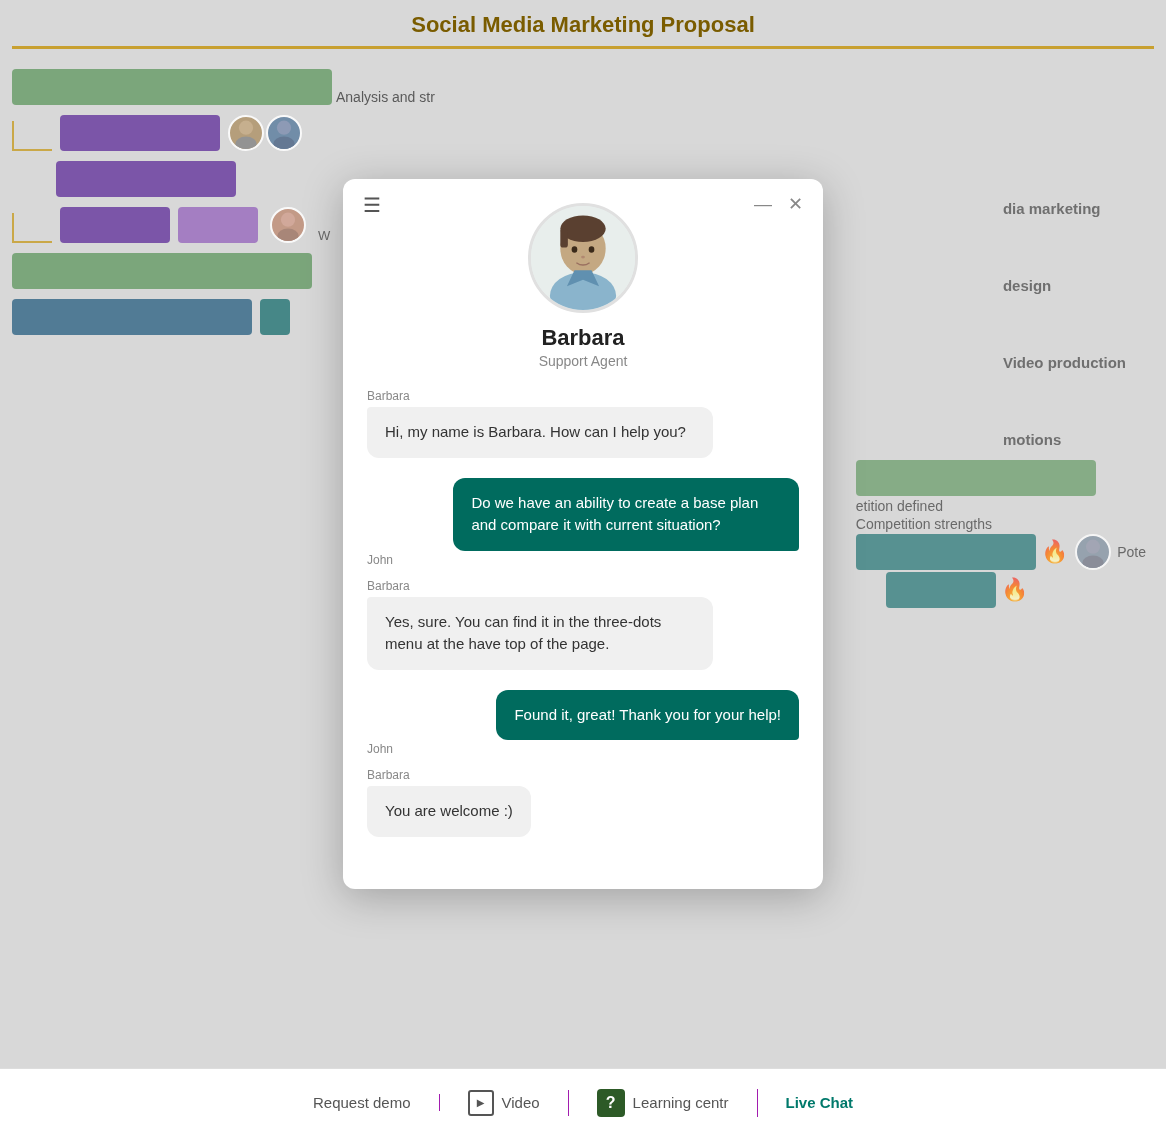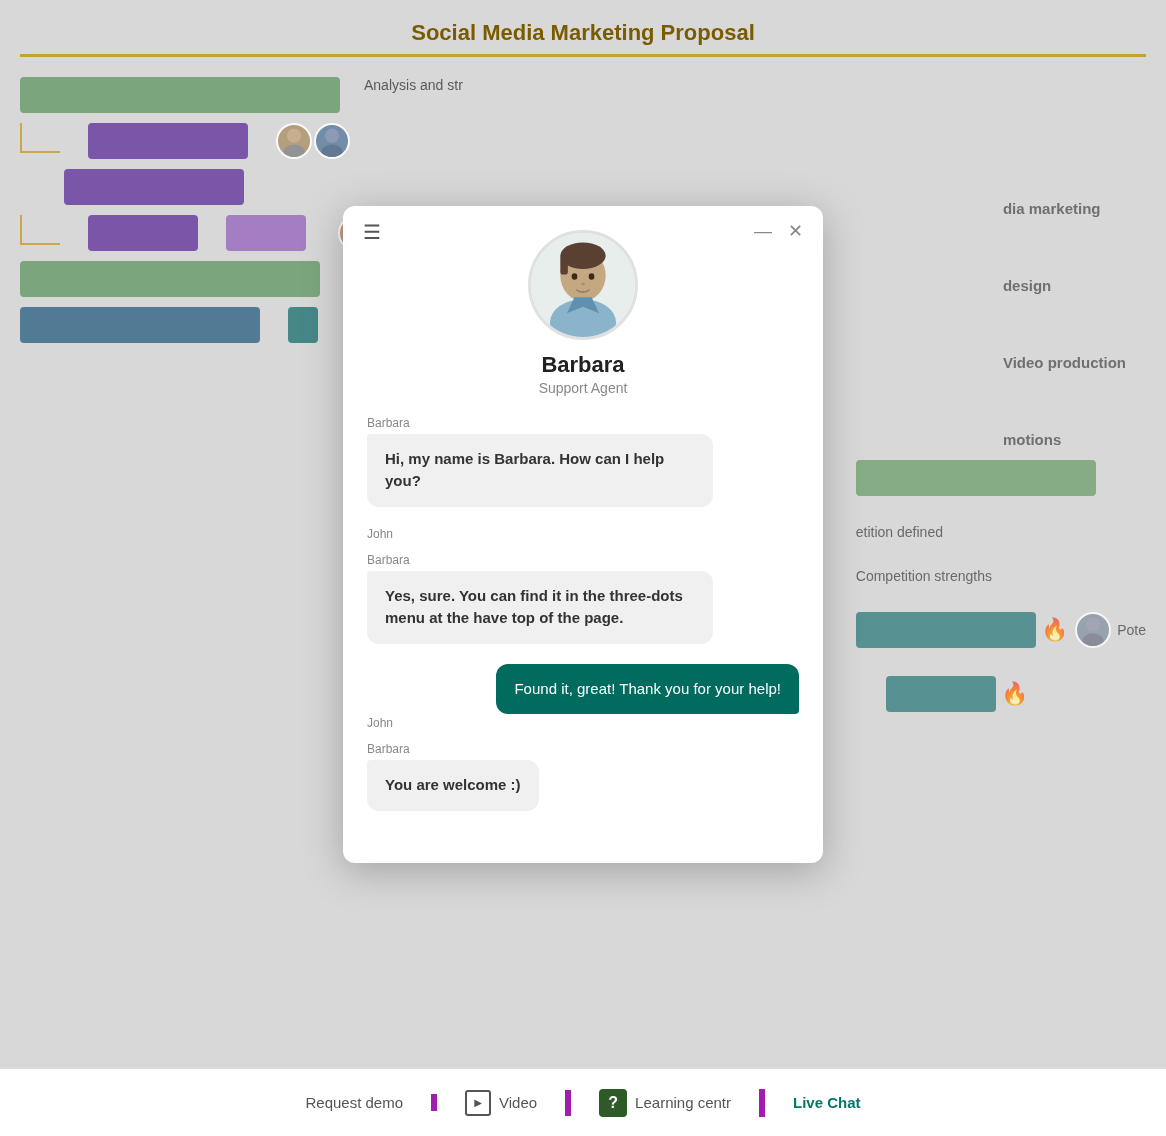--- a/index.html
+++ b/index.html
@@ -10,21 +10,21 @@
       font-family: -apple-system, BlinkMacSystemFont, 'Segoe UI', Arial, sans-serif;
       background: #e8e8e8;
       position: relative;
     }
 
     
     .bg-content {
       position: absolute;
       top: 0; left: 0; right: 0; bottom: 0;
       background: #d8d8d8;
-      padding: 20px;
+      padding: 12px;
     }
 
     .bg-title {
       text-align: center;
       font-size: 22px;
       font-weight: 600;
       color: #7a5c00;
       margin-bottom: 8px;
     }
 
@@ -36,22 +36,22 @@
 
     .gantt-area {
       display: flex;
       flex-direction: column;
       gap: 10px;
       opacity: 0.85;
     }
 
     .gantt-row {
       display: flex;
-      align-items: flex-start;
-      gap: 24px;
+      align-items: flex-end;
+      gap: 4px;
     }
 
     .gantt-bar {
       height: 36px;
       border-radius: 4px;
     }
 
     .bar-green { background: #6b9e6b; }
     .bar-purple-dark { background: #6b3fa0; }
     .bar-purple-light { background: #9b6fbf; }
@@ -91,21 +91,21 @@
       gap: 0;
     }
 
     .bottom-item {
       display: flex;
       align-items: center;
       gap: 8px;
       padding: 0 28px;
       font-size: 15px;
       color: #555;
-      border-right: 6px solid #a21caf;
+      border-right: 1px solid #a21caf;
       cursor: pointer;
     }
 
     .bottom-item:first-child { border-left: none; }
     .bottom-item.live-chat { color: #00796b; font-weight: 600; border-right: none; }
 
     .video-icon {
       width: 26px;
       height: 26px;
       border: 2px solid #555;
@@ -239,21 +239,20 @@
       font-size: 15px;
       line-height: 1.5;
       max-width: 80%;
       margin-bottom: 20px;
     }
 
     .msg-bubble.agent {
       background: #f0f0f0;
       color: #333;
       border-radius: 4px 12px 12px 12px;
-      font-weight: bold;
     }
 
     .msg-bubble.user {
       background: #006b5e;
       color: #fff;
       border-radius: 12px 12px 4px 12px;
       margin-left: auto;
     }
 
     .msg-group {
@@ -281,21 +280,21 @@
       color: #444;
       font-weight: bold;
     }
 
     .bg-gantt-right {
       position: absolute;
       right: 20px;
       top: 460px;
       display: flex;
       flex-direction: column;
-      gap: 28px;
+      gap: 2px;
       opacity: 0.75;
     }
   </style>
 </head>
 <body>
 
 <div class="bg-content">
   <div class="bg-title">Social Media Marketing Proposal</div>
   <div class="bg-title-line"></div>
 
@@ -429,20 +428,21 @@
 
     <div class="chat-body">
 
       <div class="msg-group">
         <div class="msg-sender">Barbara</div>
         <div class="msg-bubble agent">Hi, my name is Barbara. How can I help you?</div>
       </div>
 
       <div class="msg-group right">
         <div class="msg-sender right">John</div>
+        <div class="msg-bubble user">Do we have an ability to create a base plan and compare it with current situation?</div>
       </div>
 
       <div class="msg-group">
         <div class="msg-sender">Barbara</div>
         <div class="msg-bubble agent">Yes, sure. You can find it in the three-dots menu at the have top of the page.</div>
       </div>
 
       <div class="msg-group right">
         <div class="msg-sender right">John</div>
         <div class="msg-bubble user">Found it, great! Thank you for your help!</div>

